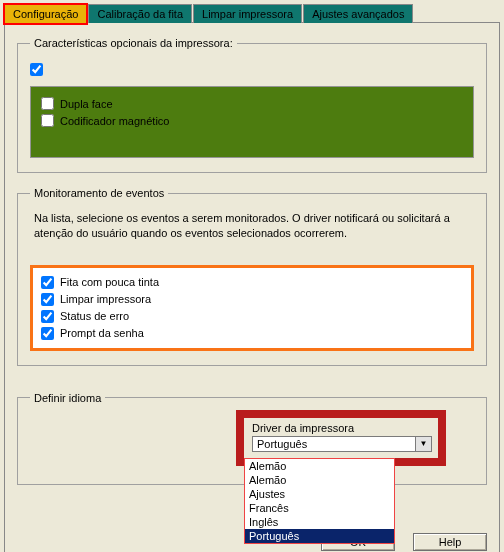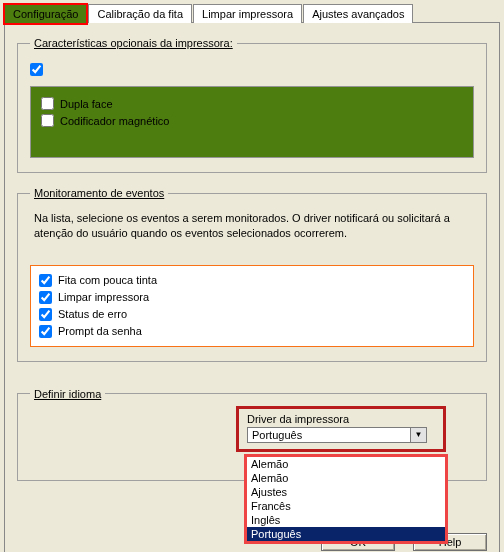--- a/index.html
+++ b/index.html
@@ -15,28 +15,28 @@
   }
   .tabs {
     display: flex;
     margin: 4px 0 0 4px;
     position: relative;
     z-index: 2;
   }
   .tab {
     border: 1px solid #888;
     border-bottom: none;
-    background: #ffffff;
+    background: #0f766e;
     padding: 3px 8px;
     margin-right: 1px;
     cursor: pointer;
     position: relative;
   }
   .tab.active {
-    background: #4d7c0f;
+    background: #eab308;
     border-bottom: 1px solid #ece9d8;
     margin-bottom: -1px;
   }
   .tab-highlight {
     outline: 2px solid #f00;
     outline-offset: -1px;
   }
   .panel {
     border: 1px solid #888;
     background: #ece9d8;
@@ -46,21 +46,20 @@
     position: relative;
   }
   fieldset {
     border: 1px solid #a0a0a0;
     margin: 4px 0 14px 0;
     padding: 10px 12px 14px 12px;
   }
   legend {
     padding: 0 4px;
     color: #000;
-    text-decoration: underline;
   }
   .checkbox-row {
     display: flex;
     align-items: center;
     margin: 4px 0;
   }
   .checkbox-row input[type=checkbox] {
     margin: 0 6px 0 0;
     width: 13px;
     height: 13px;
@@ -70,35 +69,35 @@
     background: #4d7c0f;
     margin-top: 10px;
     padding: 6px 10px 10px 10px;
     min-height: 72px;
   }
   .event-desc {
     margin: 2px 4px 24px 4px;
     line-height: 1.35;
   }
   .event-list {
-    border: 1px solid #f97316;
+    border: 3px solid #f97316;
     background: #fff;
     padding: 4px 8px;
   }
   .lang-group {
     margin-top: 26px;
     padding-bottom: 70px;
     position: relative;
   }
   .driver-box {
     position: absolute;
     top: 6px;
     left: 218px;
     width: 210px;
-    border: 3px solid #b91c1c;
+    border: 8px solid #b91c1c;
     padding: 4px 8px 6px 8px;
     z-index: 5;
   }
   .driver-label {
     margin-bottom: 2px;
   }
   .combo {
     display: flex;
     width: 180px;
     border: 1px solid #7b7b7b;
@@ -114,23 +113,23 @@
     background: #e3e3e3;
     border-left: 1px solid #7b7b7b;
     text-align: center;
     line-height: 13px;
     font-size: 8px;
   }
   .dropdown {
     position: absolute;
     top: 54px;
     left: 226px;
-    width: 204px;
-    background: #fff;
-    border: 3px solid #ef4444;
+    width: 151px;
+    background: #fff;
+    border: 1px solid #ef4444;
     z-index: 10;
   }
   .dropdown-item {
     padding: 1px 4px;
     cursor: pointer;
   }
   .dropdown-item.selected {
     background: #0a246a;
     color: #fff;
   }

